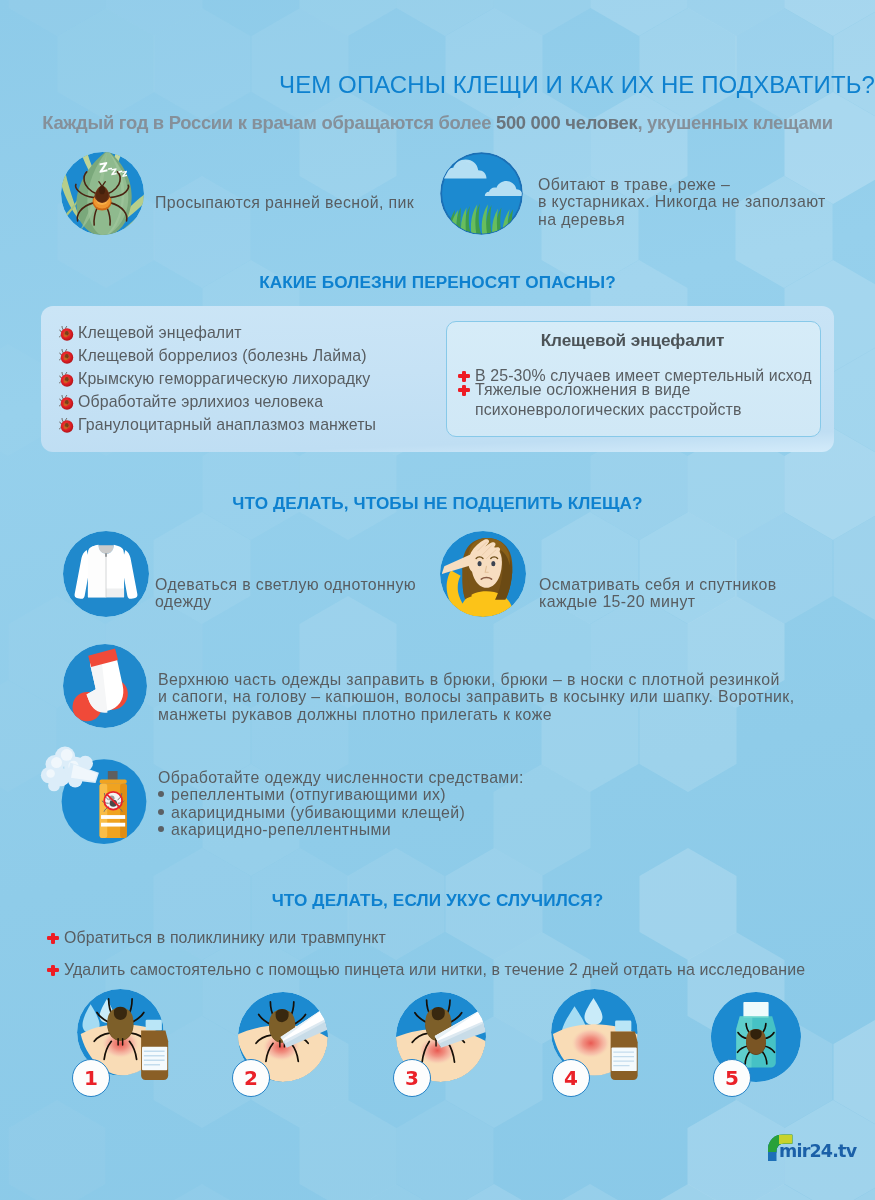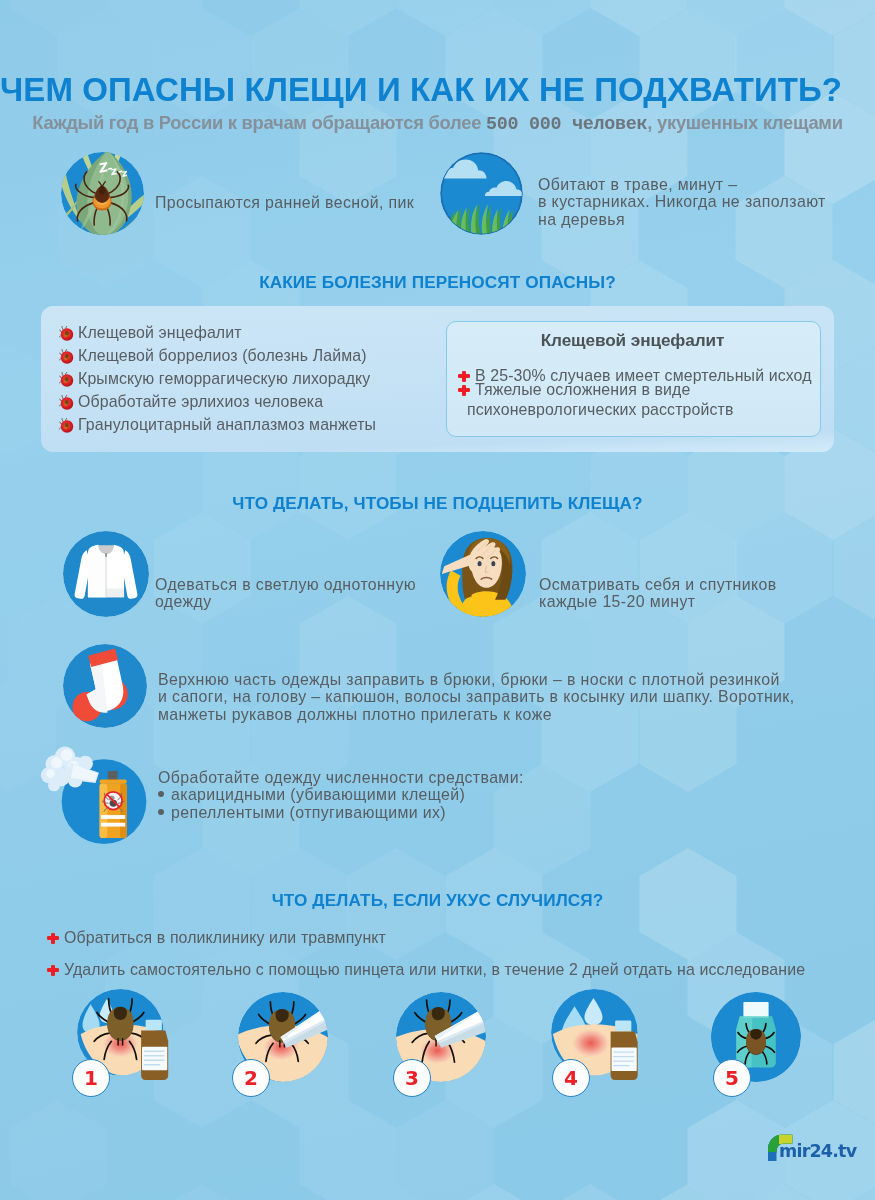--- a/index.html
+++ b/index.html
@@ -4,25 +4,25 @@
 <style>
   html,body{margin:0;padding:0;background:#8ecbe9;}
   body{width:875px;height:1200px;overflow:hidden;
        font-family:"Liberation Sans","DejaVu Sans",sans-serif;
        -webkit-font-smoothing:antialiased;}
   .page{position:relative;width:875px;height:1200px;overflow:hidden;
         background:linear-gradient(168deg,#8ecbe9 0%,#96d0ec 30%,#8fcce9 65%,#8ac9e8 100%);}
   .hexlayer{position:absolute;inset:0;pointer-events:none;}
 
   
-  .maintitle{position:absolute;left:0;right:0;text-align:left;
-     font-size:33px;font-weight:bold;color:#0e81cf;letter-spacing:.1px;}
+  .maintitle{position:absolute;left:0;right:0;text-align:right;
+     font-size:24px;font-weight:normal;color:#0e81cf;letter-spacing:.1px;}
   .subtitle{position:absolute;left:0;right:0;text-align:center;
      font-size:18.4px;font-weight:bold;color:#85909a;letter-spacing:-.28px;}
-  .subtitle .hl{color:#6b757d;font-family:Liberation Mono, monospace;}
+  .subtitle .hl{color:#6b757d;}
   .sechead{position:absolute;left:0;right:0;text-align:center;
      font-size:17.2px;font-weight:bold;color:#0e81cf;letter-spacing:.1px;}
 
   
   .body-txt{position:absolute;color:#585d61;font-size:15.9px;line-height:17.4px;
             letter-spacing:.38px;}
 
   
   .circ{position:absolute;border-radius:50%;overflow:hidden;}
 
@@ -266,21 +266,21 @@
           <path d="M51,100 C49,88 51,73 58,63 C55,79 55,90 57,100 Z"></path>
           <path d="M63,100 C62,89 64,78 70,68 C68,80 68,91 70,100 Z"></path>
           <path d="M75,100 C75,89 78,78 84,69 C81,82 81,91 83,100 Z"></path>
           <path d="M0,100 C2,90 5,82 10,75 C8,85 7,92 8,100 Z"></path>
           <path d="M88,100 C89,90 92,82 97,75 C94,85 93,92 94,100 Z"></path>
         </g>
       </g>
     </svg>
   </div>
   <div class="body-txt" style="left:538px;top:176px">
-    <div>Обитают в траве, минут –</div>
+    <div>Обитают в траве, реже –</div>
     <div>в кустарниках. Никогда не заползают</div>
     <div>на деревья</div>
   </div>
 
   <div class="sechead" style="top:272px">КАКИЕ БОЛЕЗНИ ПЕРЕНОСЯТ ОПАСНЫ?</div>
 
   <div class="panel" style="left:41px;top:306px;width:793px;height:146px;"></div>
 
   <div>
     <div class="bullet-row" style="left:59px;top:324px">
@@ -388,21 +388,21 @@
   <div class="innerbox" style="left:446px;top:321px;width:373px;height:114px;"></div>
 
   <div style="position:absolute;left:446px;top:330px;width:373px;text-align:center;
        font-size:17.2px;font-weight:bold;color:#4c5357;letter-spacing:-.1px;">Клещевой энцефалит</div>
 
   <div class="bullet-row" style="left:458px;top:367px">
     <span class="crossbul"></span><span>В 25-30% случаев имеет смертельный исход</span></div>
 
   <div class="bullet-row" style="left:458px;top:380px;white-space:normal;width:350px;line-height:20px">
     <span class="crossbul"></span><span>Тяжелые осложнения в виде</span><br>
-    <span style="margin-left:9px">психоневрологических расстройств</span></div>
+    <span style="margin-left:17px">психоневрологических расстройств</span></div>
 
   <div class="sechead" style="top:493px">ЧТО ДЕЛАТЬ, ЧТОБЫ НЕ ПОДЦЕПИТЬ КЛЕЩА?</div>
 
   <div class="circ" style="left:63px;top:531px;width:86px;height:86px;">
     <svg width="86" height="86" viewBox="0 0 100 100">
       <circle cx="50" cy="50" r="50" fill="#2089cc"></circle>
       <path d="M41,16.5 C41,23 45,26.5 50,26.5 C55,26.5 59,23 59,16.5 Z" fill="#cbcbcb"></path>
 
       <path d="M27.5,22 C24,24.5 22.5,27.5 21.5,31.5 L13.5,73.5 C13.1,76.2 14.5,77.8 17.2,78.2
                L20.5,78.7 C23.2,79.1 24.7,77.9 25.2,75.2 L32,38 Z" fill="#ffffff"></path>
@@ -541,22 +541,23 @@
           <path d="M66,52 C70,52 72.5,51 74,49"></path>
           <path d="M65.5,56 C69,58 70.5,59.5 71.5,62"></path>
         </g>
       </g>
       <circle cx="60.8" cy="49" r="10.5" fill="none" stroke="#e8242c" stroke-width="2.1"></circle>
       <path d="M53.4,41.6 L68.2,56.4" stroke="#e8242c" stroke-width="2.1" stroke-linecap="round"></path>
     </svg>
   </div>
   <div class="body-txt" style="left:158px;top:769px">
     <div>Обработайте одежду численности средствами:</div>
+    <div><span class="dotbul"></span><span>репеллентыми (отпугивающими их)</span></div>
     <div><span class="dotbul"></span><span>акарицидными (убивающими клещей)</span></div>
-    <div><span class="dotbul"></span><span>репеллентыми (отпугивающими их)</span></div>
+    <div><span class="dotbul"></span><span>акарицидно-репеллентными</span></div>
   </div>
 
   <div class="sechead" style="top:890px">ЧТО ДЕЛАТЬ, ЕСЛИ УКУС СЛУЧИЛСЯ?</div>
 
   <div class="bullet-row" style="left:47px;top:929px">
     <span class="crossbul"></span><span>Обратиться в поликлинику или травмпункт</span></div>
   <div class="bullet-row" style="left:47px;top:961px">
     <span class="crossbul"></span><span>Удалить самостоятельно с помощью пинцета или нитки, в течение 2 дней отдать на исследование</span></div>
 
   <div class="circ" style="left:79px;top:992px;width:90px;height:90px;overflow:visible;border-radius:0">

